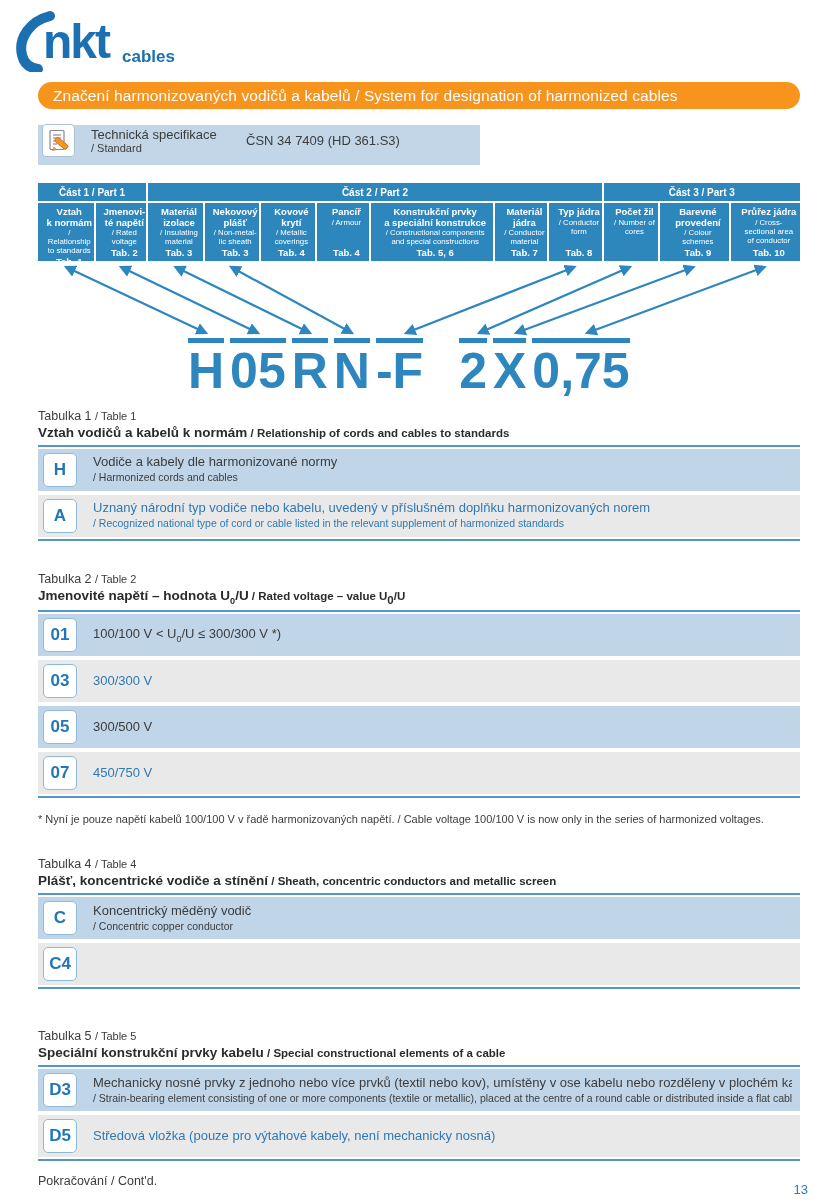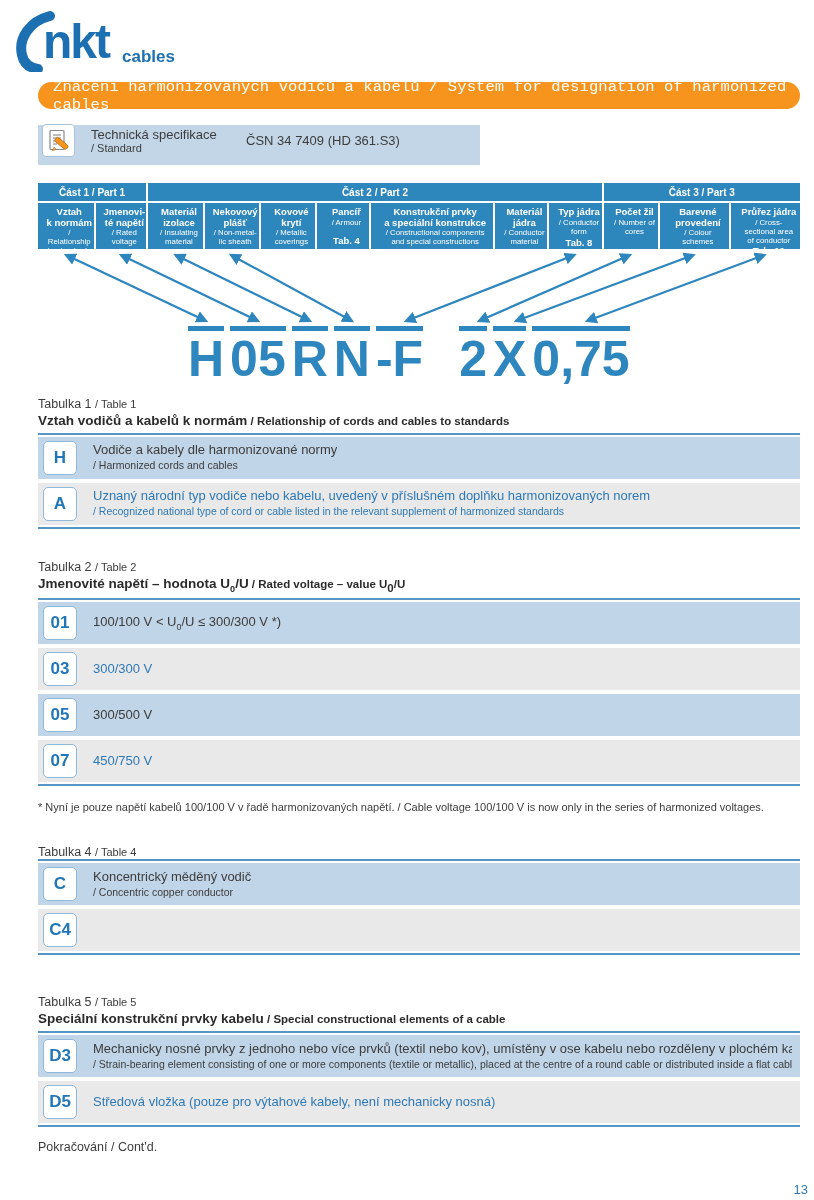--- a/index.html
+++ b/index.html
@@ -8,42 +8,42 @@
 
   
   .logo { margin: 8px 0 0 10px; height: 64px; display: flex; }
   .logo svg { display: block; }
 
   .content { margin: 0 14px 0 38px; width: 762px; }
 
   
   .title-bar { margin-top: 10px; height: 27px; background: #F7941E; border-radius: 14px;
     display: flex; align-items: center; padding-left: 15px; }
-  .title-bar span { color: #fff; font-size: 15.5px; font-weight: 500; letter-spacing: 0.1px; font-family: Liberation Mono, monospace; }
+  .title-bar span { color: #fff; font-size: 15.5px; font-weight: 500; letter-spacing: 0.1px; }
 
   
   .spec-box { margin-top: 16px; width: 442px; height: 40px; background: #C2D6E7;
     display: flex; align-items: center; padding: 3px 10px 12px 4px; }
   .spec-icon-box { width: 33px; height: 33px; background: #fff; border: 1px solid #A9C4DA;
     border-radius: 4px; display: flex; align-items: center; justify-content: center; }
   .spec-labels { margin-left: 16px; width: 155px; }
   .spec-cz { font-size: 13px; color: #3C3C3C; }
   .spec-en { font-size: 11px; color: #3C3C3C; }
   .spec-value { font-size: 13px; color: #3C3C3C; }
 
   
   .diagram { margin-top: 18px; display: grid; width: 762px;
     grid-template-columns: 56fr 51fr 55fr 53fr 55fr 52fr 123fr 53fr 53fr 55fr 69fr 70fr;
     gap: 2px; }
   .dpart { background: #2E87BC; color: #fff; font-size: 10px; font-weight: bold;
     height: 18px; display: flex; align-items: center; justify-content: center; }
   .dpart.p1 { grid-column: 1 / span 2; }
   .dpart.p2 { grid-column: 3 / span 7; }
   .dpart.p3 { grid-column: 10 / span 3; }
-  .dcol { background: #2E87BC; color: #fff; height: 46px; padding: 4px 1px 3px 8px;
+  .dcol { background: #2E87BC; color: #fff; height: 58px; padding: 4px 1px 3px 8px;
     display: flex; flex-direction: column; text-align: center; }
   .dcz { font-size: 9.5px; font-weight: bold; line-height: 1.12; white-space: pre-line; }
   .den { font-size: 7.8px; line-height: 1.15; white-space: pre-line; margin-top: 1px; }
   .dtab { font-size: 9.5px; font-weight: bold; margin-top: auto; }
 
   
   .arrows { display: block; margin-top: 1px; }
   .designation { display: flex; margin-left: 150px; margin-top: 0px;
     font-size: 50px; font-weight: bold; color: #2E86BE; line-height: 0.95; }
   .seg { border-top: 5px solid #2E86BE; padding-top: 5px; display: inline-block; }
@@ -273,20 +273,21 @@
           <div class="code">07</div>
           <div class="rowtext single">450/750 V</div>
         </div>
       </div>
     </div>
 
     <div class="footnote">* Nyní je pouze napětí kabelů 100/100 V v řadě harmonizovaných napětí. / Cable voltage 100/100 V is now only in the series of harmonized voltages.</div>
 
     <div class="sec-t4">
       <div class="t-label"><span>Tabulka 4 </span><span class="en">/ Table 4</span></div>
+      <div class="t-subtitle"><span>Plášť, koncentrické vodiče a stínění</span><span class="en"> / Sheath, concentric conductors and metallic screen</span></div>
       <div class="table-block">
         <div class="row blue">
           <div class="code">C</div>
           <div class="rowtext">
             <div class="cz-line">Koncentrický měděný vodič</div>
             <div class="en-line">/ Concentric copper conductor</div>
           </div>
         </div>
         <div class="row gray">
           <div class="code">C4</div>

